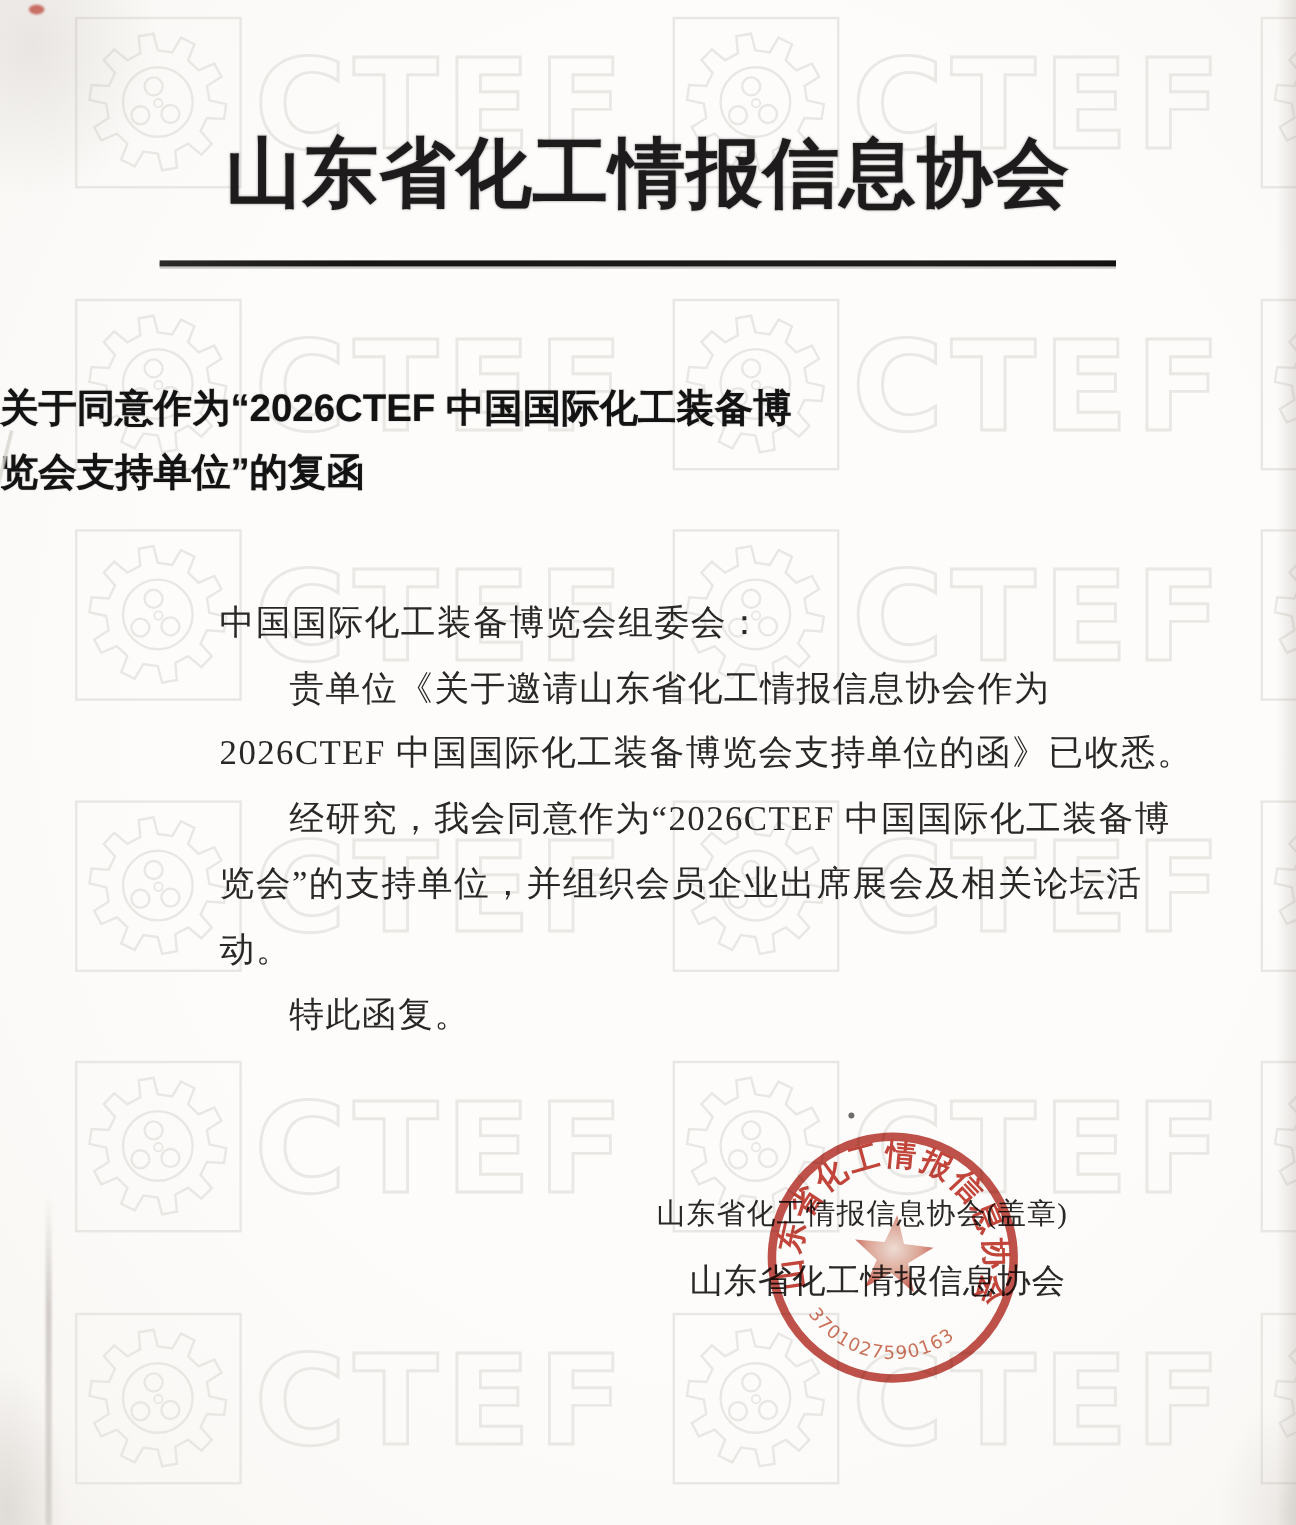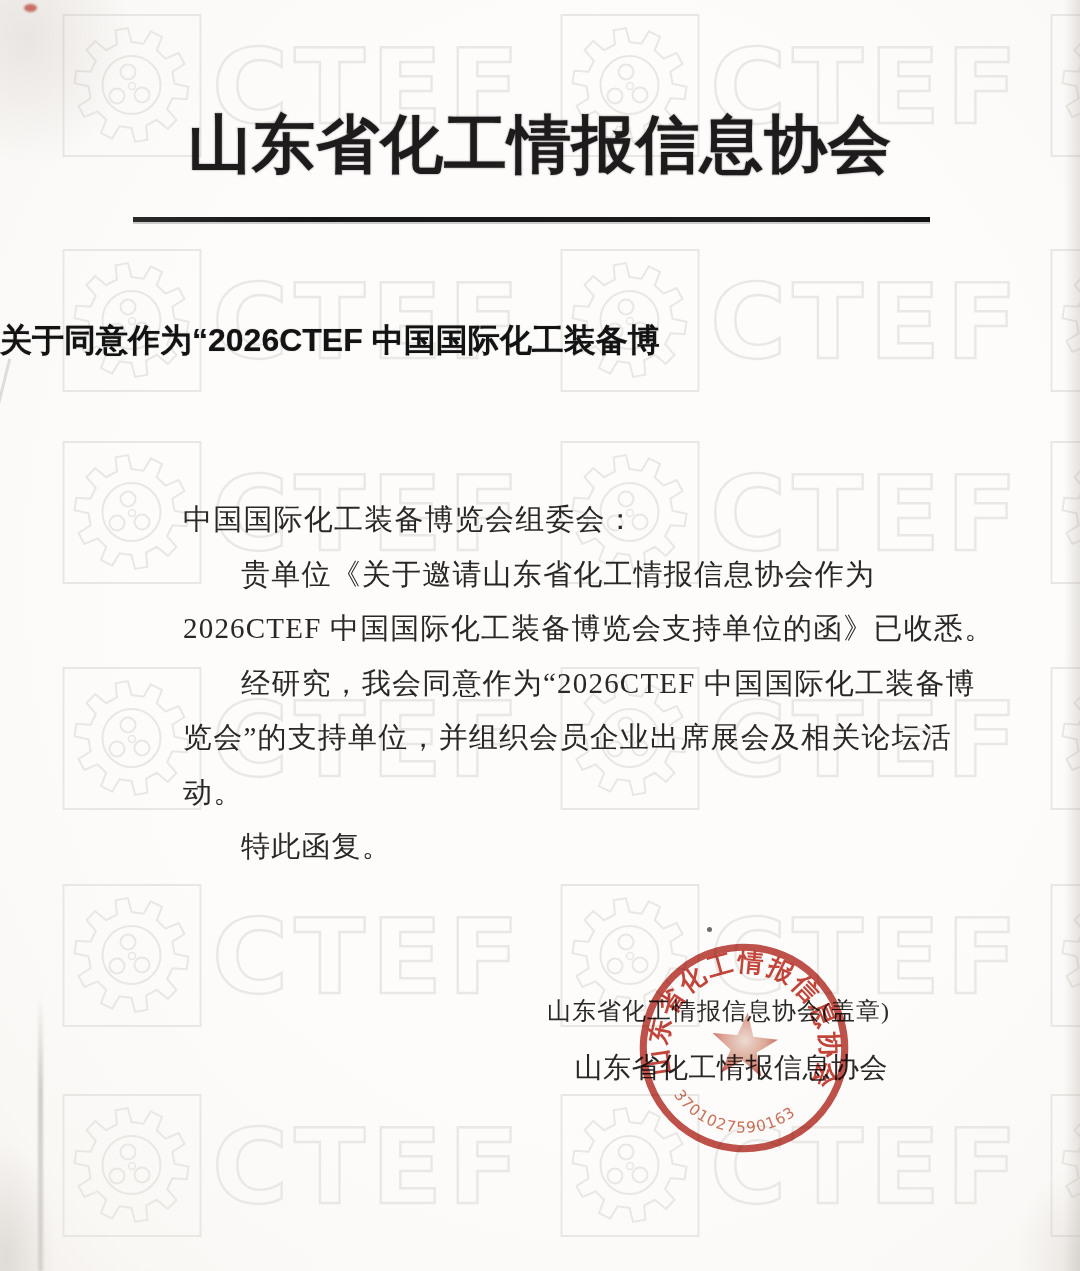--- a/index.html
+++ b/index.html
@@ -275,20 +275,21 @@
         <circle cx="70" cy="73" r="3.5" fill="none" stroke="#e9e7e3" stroke-width="1.5"></circle>
         <text x="150" y="110" font-size="104" font-weight="bold" letter-spacing="6" fill="none" stroke="#eae8e4" stroke-width="2.4" font-family="DejaVu Sans, Liberation Sans, sans-serif">CTEF</text>
       </svg>
     </div>
 
   <div class="org-title">山东省化工情报信息协会</div>
   <div class="head-rule"></div>
 
   <div class="subject">
     <div>关于同意作为“2026CTEF 中国国际化工装备博</div>
+    <div>览会支持单位”的复函</div>
   </div>
 
   <div class="body-block">
     <div class="body-line">中国国际化工装备博览会组委会：</div>
     <div class="body-line indent">贵单位《关于邀请山东省化工情报信息协会作为</div>
     <div class="body-line">2026CTEF 中国国际化工装备博览会支持单位的函》已收悉。</div>
     <div class="body-line indent">经研究，我会同意作为“2026CTEF 中国国际化工装备博</div>
     <div class="body-line">览会”的支持单位，并组织会员企业出席展会及相关论坛活</div>
     <div class="body-line">动。</div>
     <div class="body-line indent">特此函复。</div>

